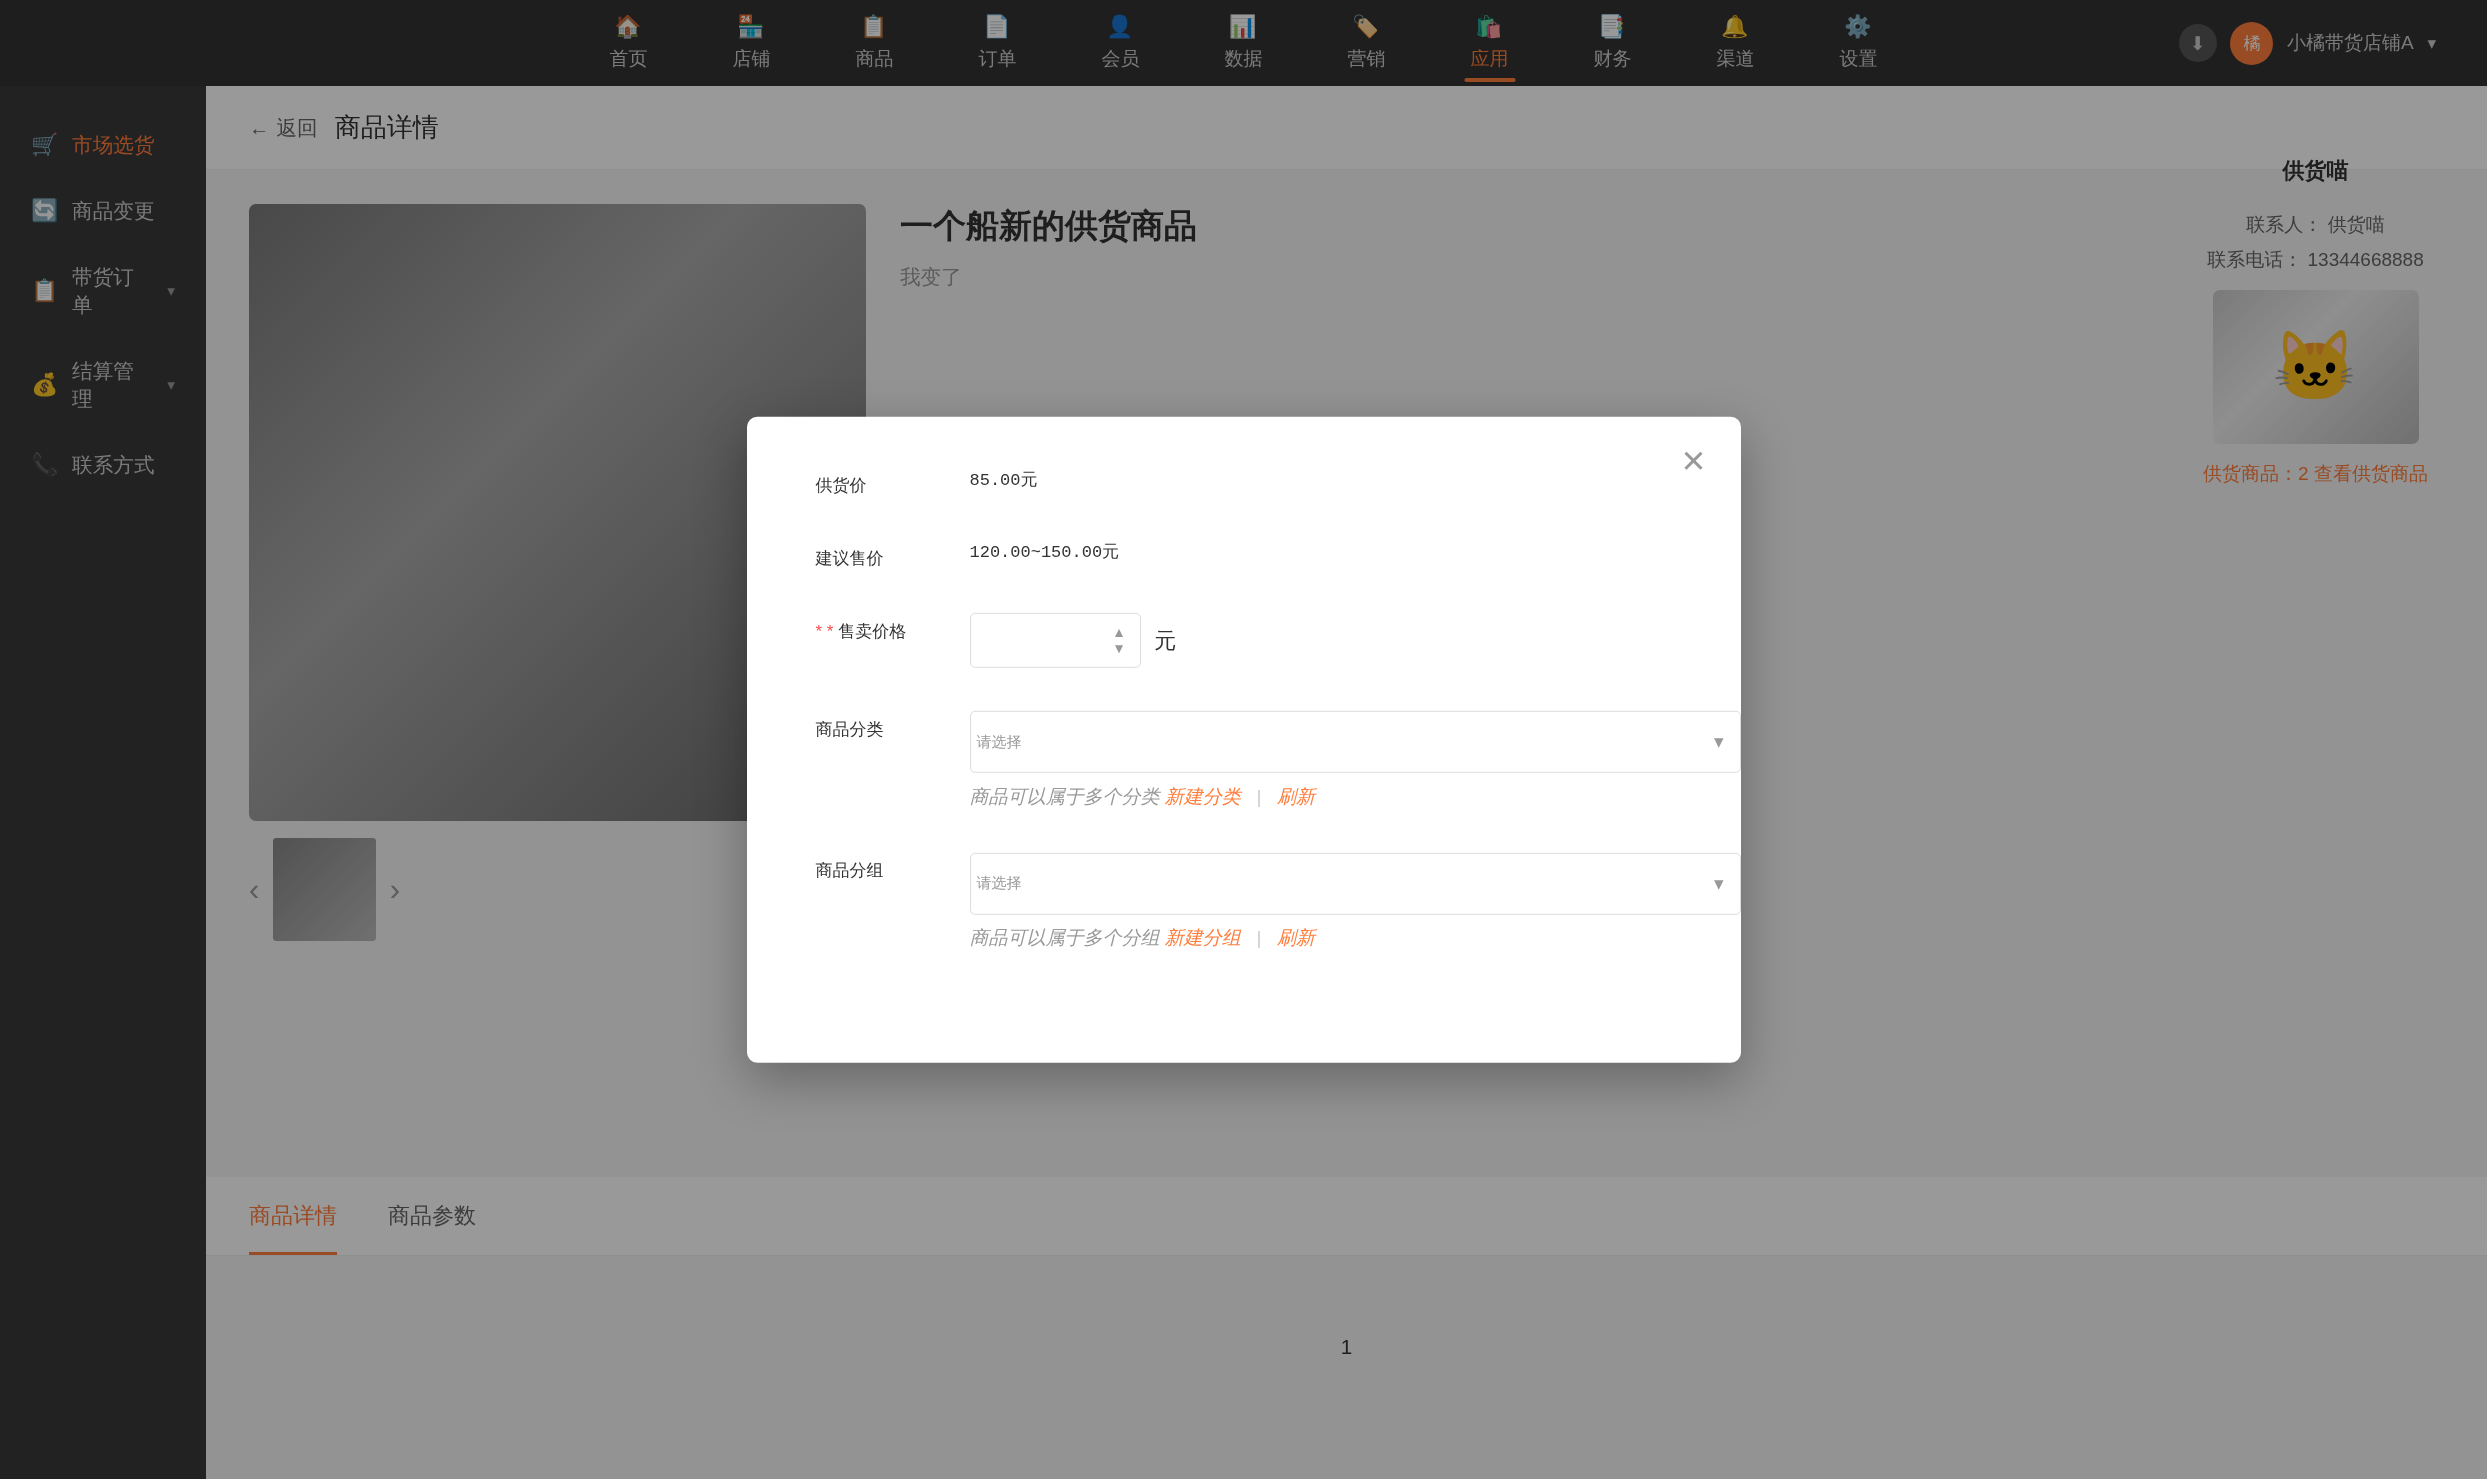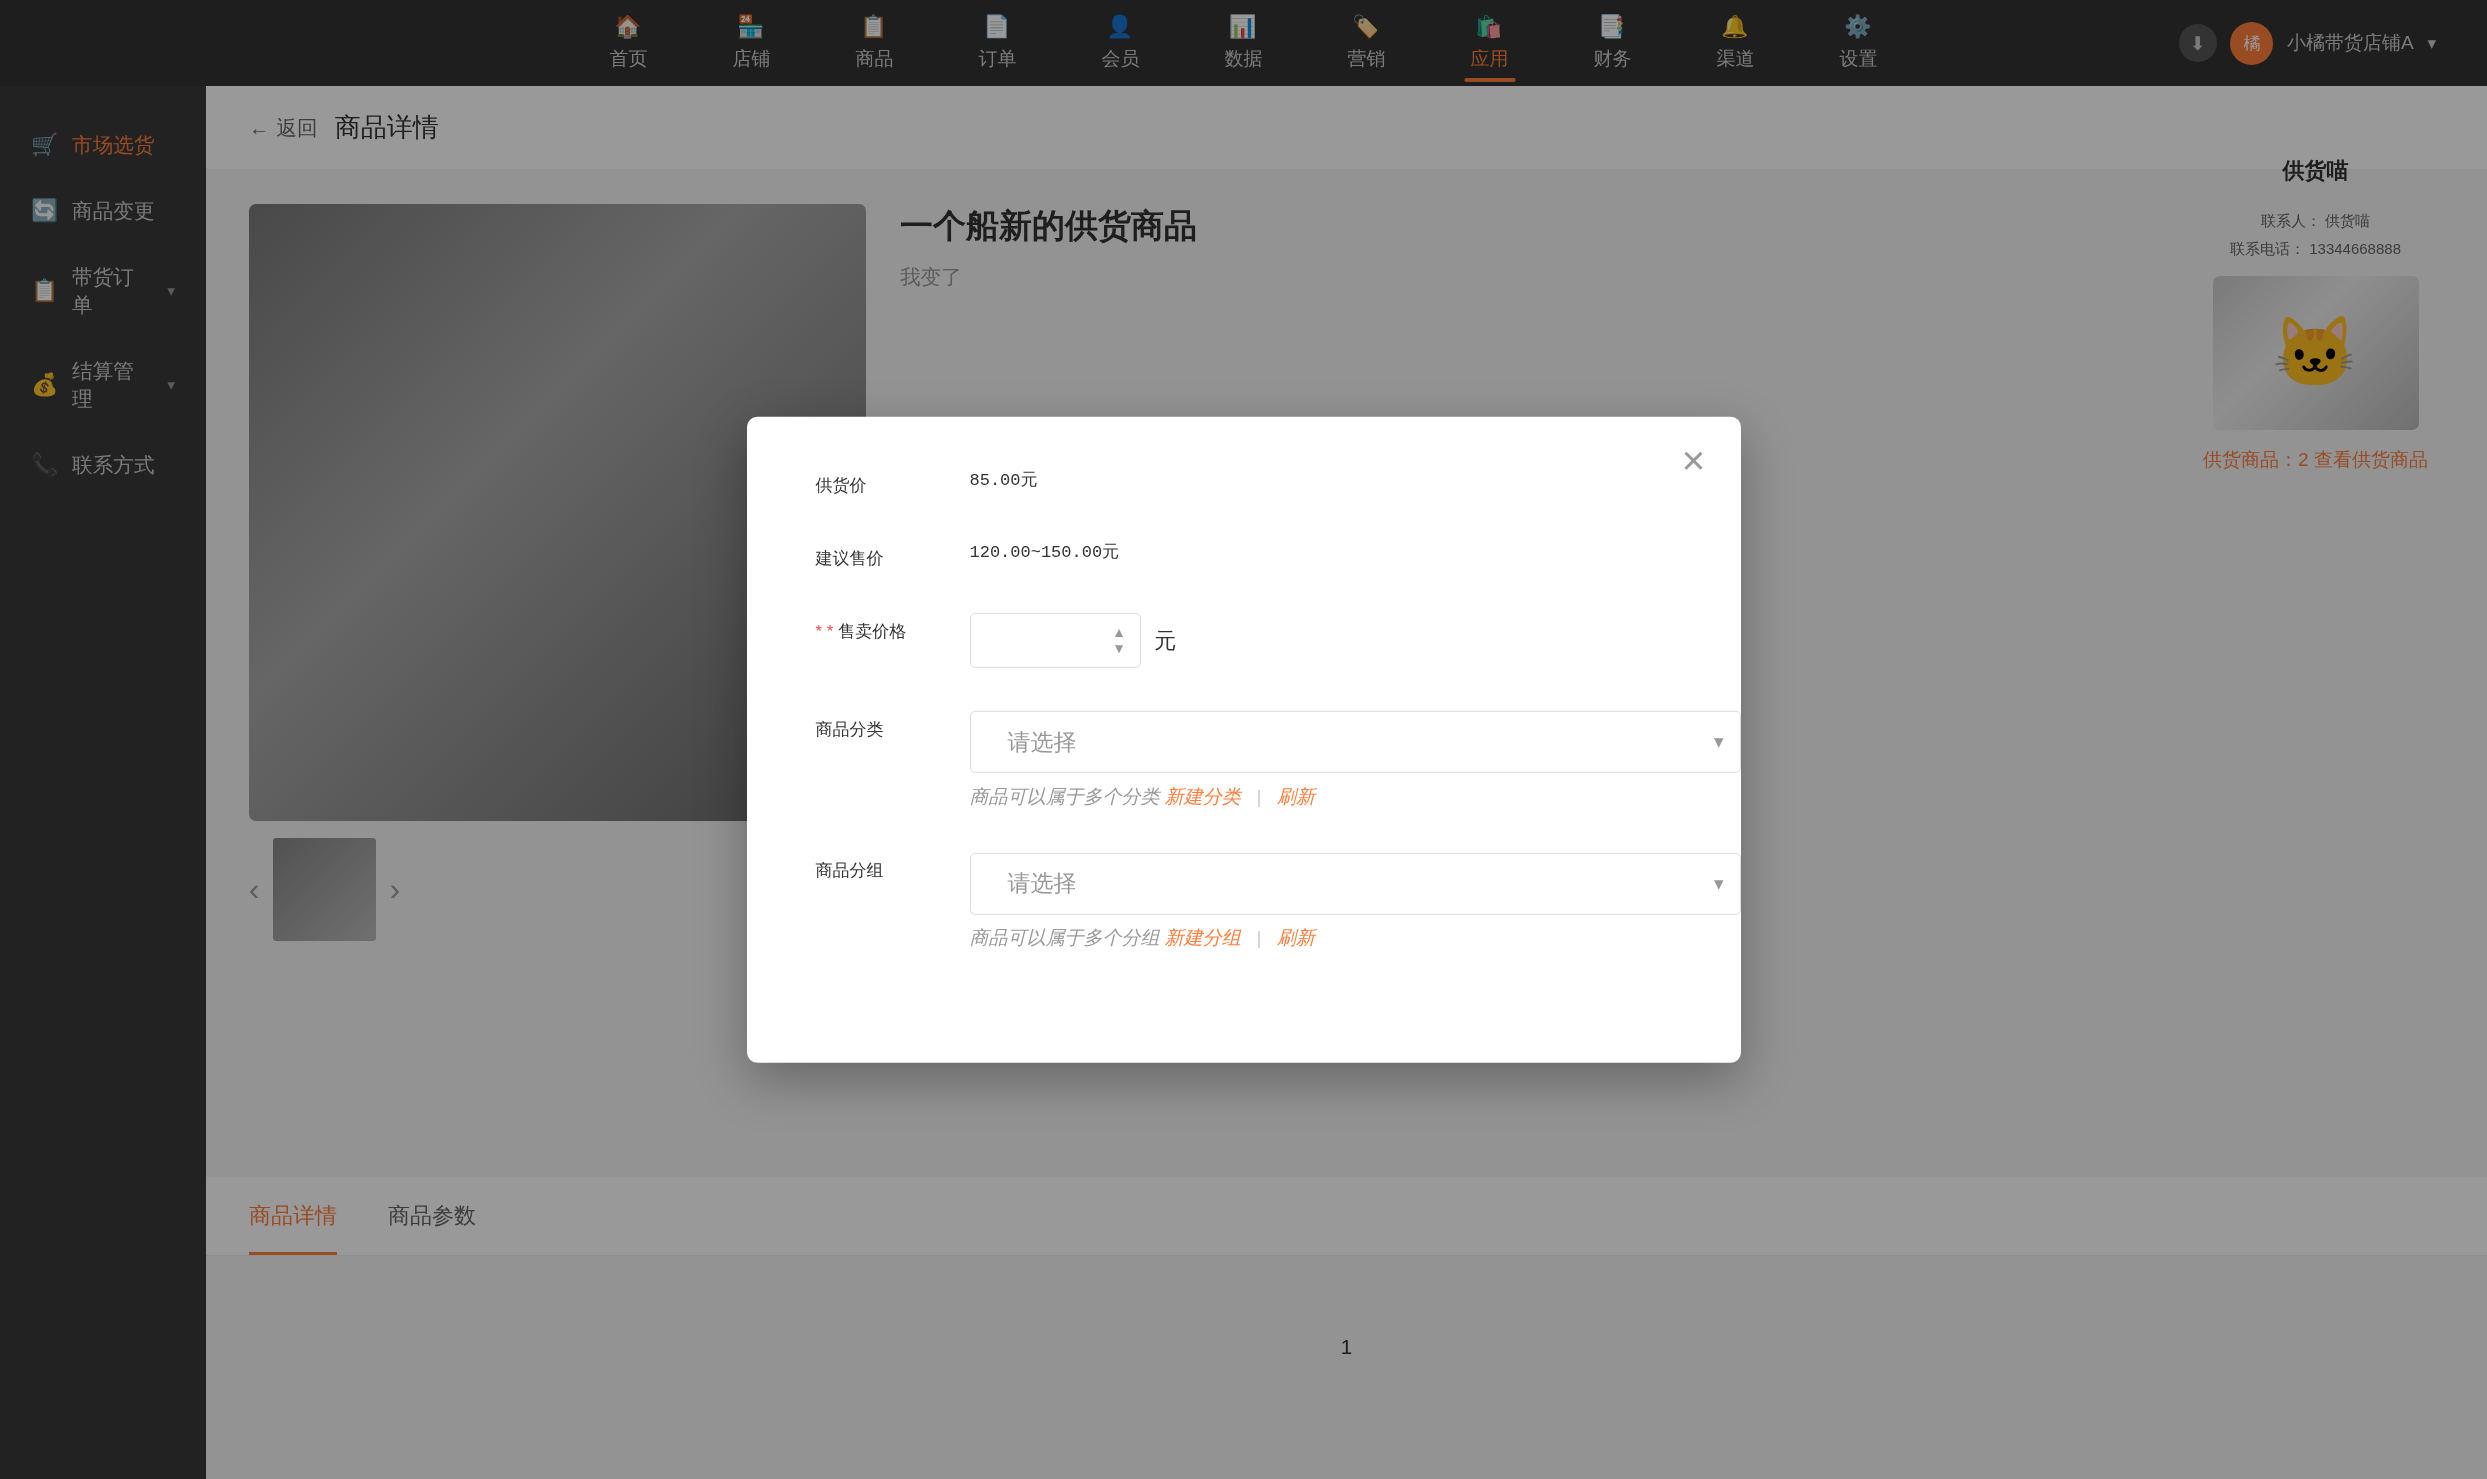--- a/index.html
+++ b/index.html
@@ -84,21 +84,21 @@
     .product-info-section { flex: 1; }
     .product-name { font-size: 33px; color: #333; font-weight: 600; margin-bottom: 13.7px; }
     .product-desc { font-size: 20.6px; color: #999; margin-bottom: 8px; }
 
     
     .right-panel {
       position: fixed; right: 43px; top: 156px; width: 257px;
       text-align: center;
     }
     .supplier-title { font-size: 22px; color: #333; font-weight: 600; margin-bottom: 26px; }
-    .supplier-info { font-size: 15px; color: #666; margin-bottom: 8.6px; }
+    .supplier-info { font-size: 19px; color: #666; margin-bottom: 8.6px; }
     .supplier-image {
       width: 206px; height: 154px; background: #ddd; border-radius: 6.9px;
       margin: 17px auto; overflow: hidden;
     }
     .supplier-link { font-size: 19px; color: #999; }
     .supplier-link span { color: #ff7d3b; cursor: pointer; }
 
     
     .bottom-tabs {
       position: fixed; bottom: 171px; left: 206px; right: 0;
@@ -156,21 +156,21 @@
       display: flex; flex-direction: column; gap: 1.7px;
     }
     .price-stepper span { font-size: 13.7px; color: #999; cursor: pointer; line-height: 1; }
     .yuan { font-size: 22px; color: #333; }
 
     .select-wrap {
       position: relative; width: 771px;
     }
     .select-box {
       width: 100%; height: 62px; border: 0.9px solid #ddd; border-radius: 5.1px;
-      padding: 0 43px 0 37px; font-size: 23px; color: #999;
+      padding: 0 43px 0 6px; font-size: 15px; color: #999;
       display: flex; align-items: center; cursor: pointer;
     }
     .select-arrow {
       position: absolute; right: 17px; top: 50%; transform: translateY(-50%);
       font-size: 19px; color: #999;
     }
 
     .modal-footer {
       display: flex; justify-content: center; gap: 26px; margin-top: 17px;
     }

